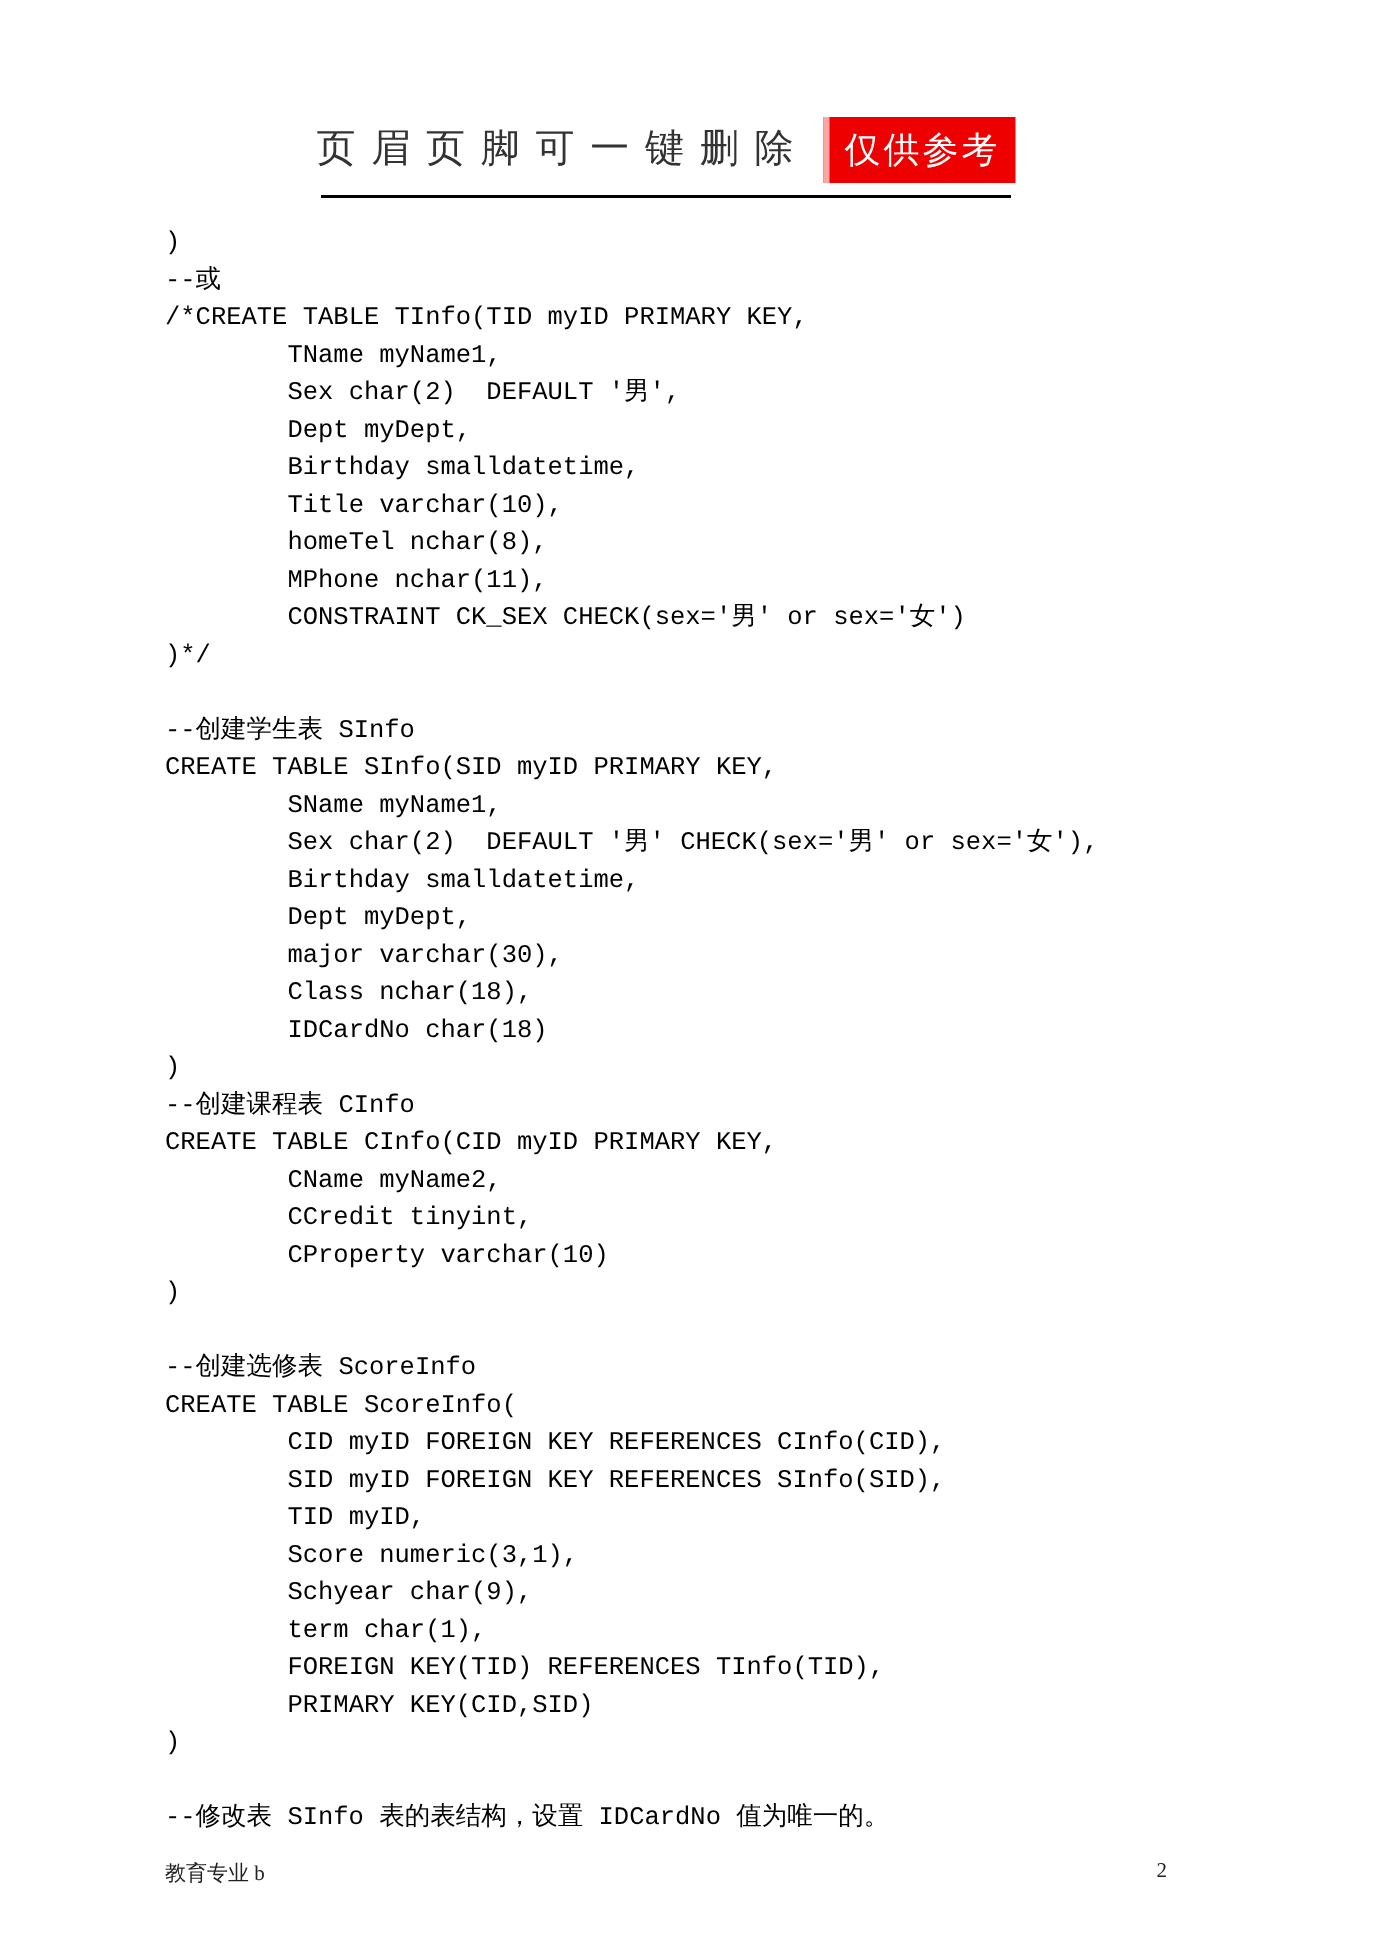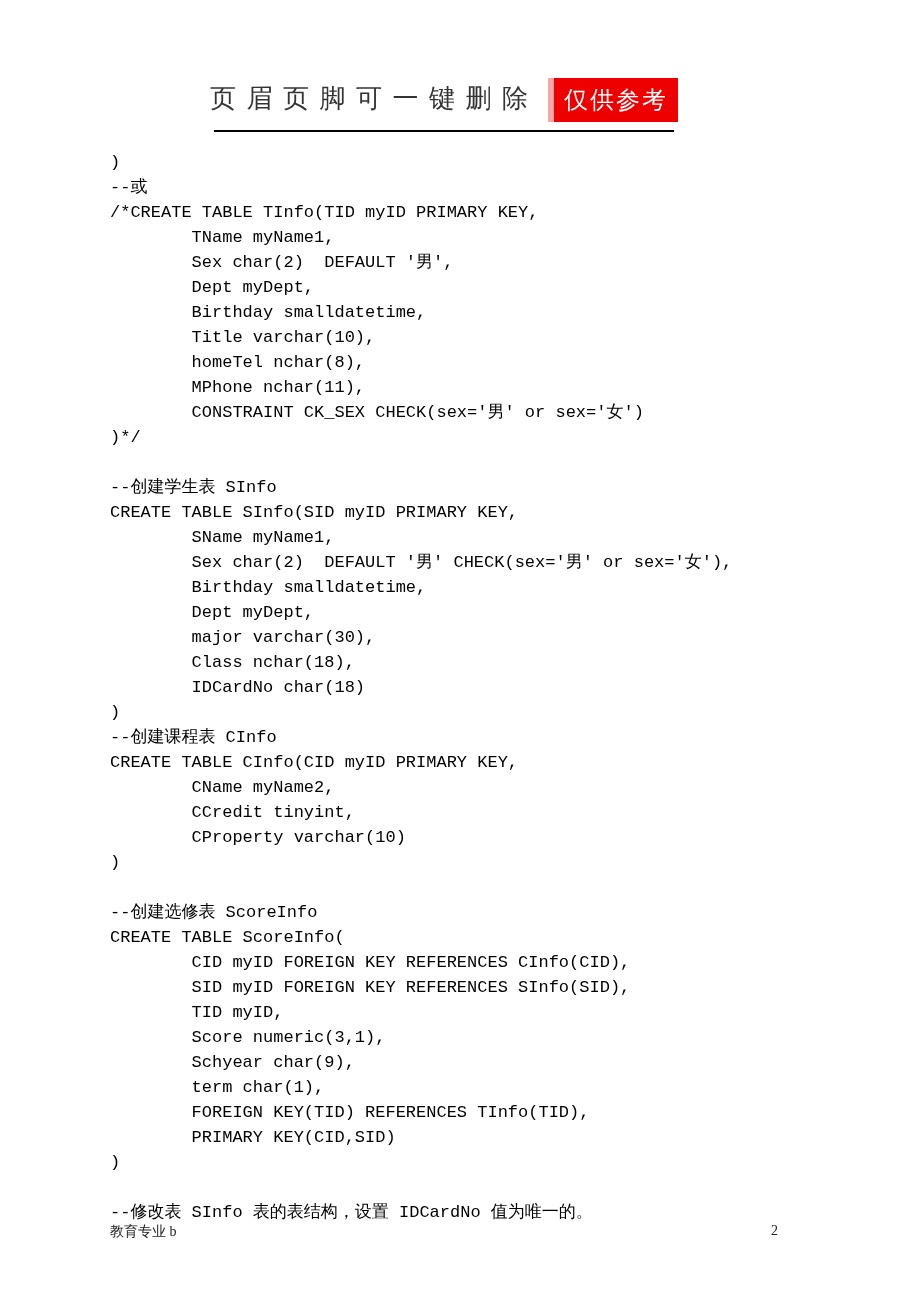--- a/index.html
+++ b/index.html
@@ -32,39 +32,39 @@
     display: flex;
     align-items: center;
   }
   .stamp {
     background: #ef0000;
     color: #fff;
     font-family: "SimSun", "宋体", serif;
     font-size: 24px;
     letter-spacing: 2px;
     padding: 6px 10px;
-    border-left: 6px solid #fca5a5;
+    border-left: 4px solid #fca5a5;
     display: flex;
     align-items: center;
   }
   .header-underline {
     border-top: 2px solid #000;
     margin: 0 auto 18px auto;
     width: 460px;
   }
   .code-block {
     font-family: "SimSun", "宋体", "Courier New", monospace;
     font-size: 17px;
     line-height: 25px;
     white-space: pre;
     color: #000;
   }
   .footer {
     position: absolute;
-    bottom: 61px;
+    bottom: 44px;
     left: 110px;
     right: 110px;
     display: flex;
     justify-content: space-between;
     font-family: "SimSun", "宋体", serif;
     font-size: 14px;
     color: #222;
   }
 </style>
 </head>

